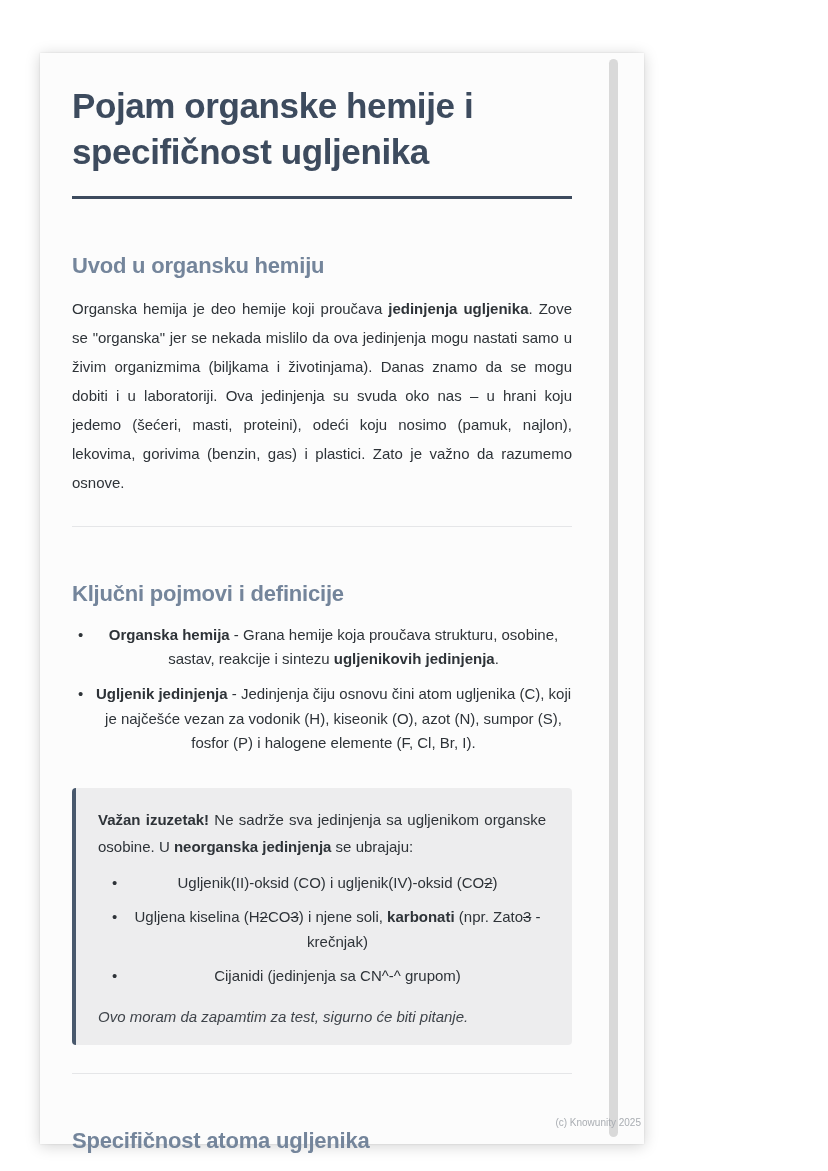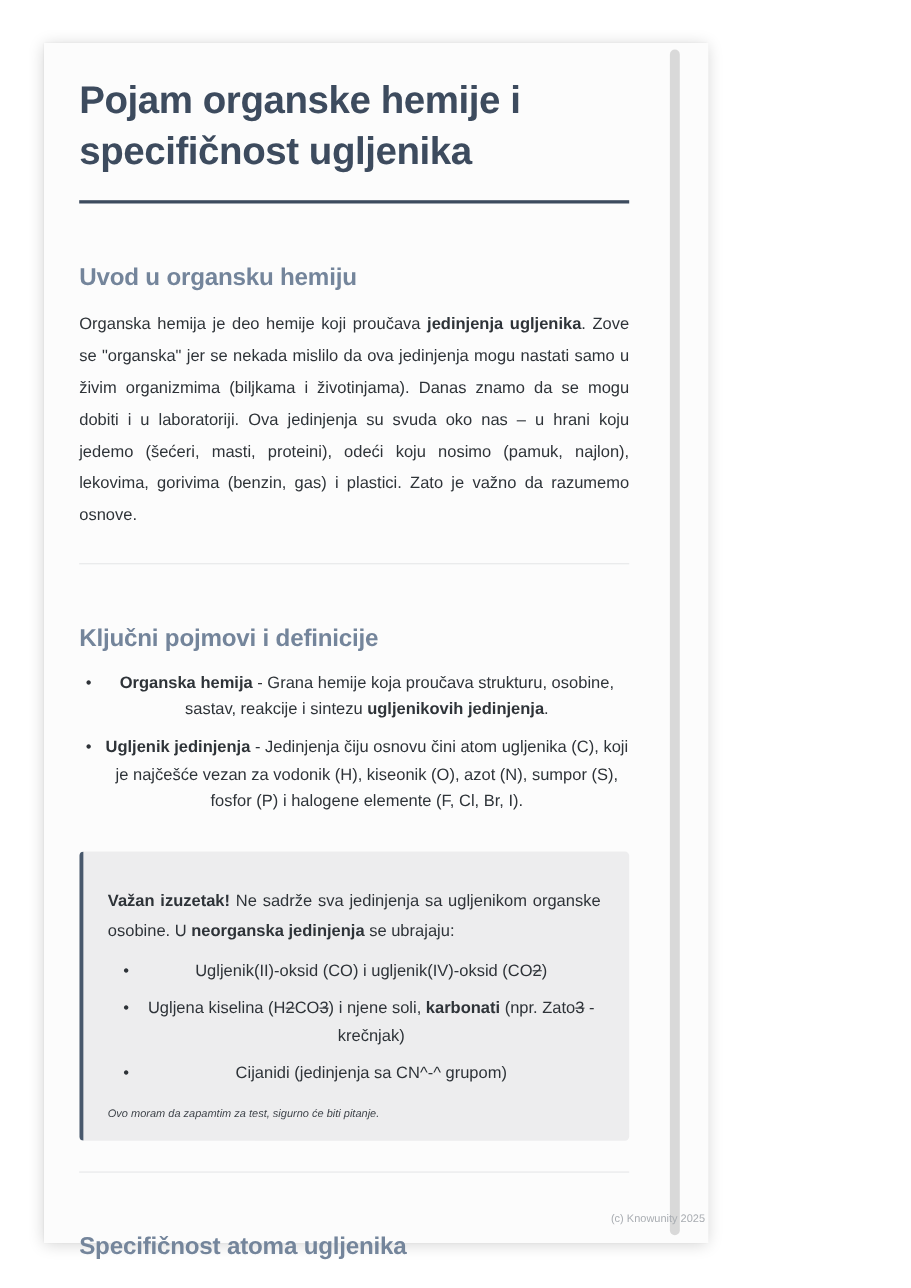--- a/index.html
+++ b/index.html
@@ -4,21 +4,21 @@
 <style>
   * { margin:0; padding:0; box-sizing:border-box; }
   html,body { width:828px; height:1171px; }
   body {
     background:#ffffff;
     font-family:"Liberation Sans", sans-serif;
     -webkit-font-smoothing:antialiased;
   }
   .canvas { position:relative; width:828px; height:1171px; background:#ffffff; overflow:hidden; }
   .card {
-    position:absolute; left:40px; top:39px; width:604px; height:1091px;
+    position:absolute; left:40px; top:53px; width:604px; height:1091px;
     background:#fcfcfc;
     box-shadow:0 2px 14px rgba(0,0,0,.18), 0 0 2px rgba(0,0,0,.10);
     padding:30px 72px 0 32px;
   }
   h1.doc-title {
     font-size:35px; line-height:1.3; color:#3d4b5e; font-weight:700; letter-spacing:-0.4px;
   }
   .title-rule { border:none; height:3px; background:#3d4b5e; margin-top:22px; }
   h2.section-heading { font-size:22px; color:#74859b; font-weight:700; margin-top:54px; letter-spacing:-0.2px; }
   p.body { font-size:15px; line-height:1.93; color:#2e3338; margin-top:16px; }
@@ -29,24 +29,24 @@
   ul.bullets li {
     position:relative; padding-left:23px; font-size:15px; line-height:1.63;
     color:#2e3338; margin-bottom:11px;text-align:center;
   }
   ul.bullets li::before { content:"\2022"; position:absolute; left:6px; color:#2e3338; }
   .divider { height:1px; background:#e5e6e8; margin-top:28px; }
   .callout {
     margin-top:32px; background:#ededee; border-left:4px solid #48586c;
     border-radius:4px; padding:16px 26px 16px 22px;
   }
-  .callout p.intro { font-size:15px; line-height:1.8; color:#2e3338; margin-top:16px; }
+  .callout p.intro { font-size:15px; line-height:1.8; color:#2e3338; margin-top:2px; }
   .callout ul.bullets { margin-top:10px; padding-left:8px; }
   .callout ul.bullets li { margin-bottom:9px; line-height:1.68; }
-  .note { font-size:10px; font-style:italic; color:#3f444a; margin-top:16px; line-height:1.6; }
+  .note { font-size:15px; font-style:italic; color:#3f444a; margin-top:16px; line-height:1.6; }
   .scrollbar {
     position:absolute; top:6px; right:26px; width:9px; height:1078px;
     background:#d9d9d9; border-radius:5px;
   }
   .footer {
     position:absolute; right:3px; bottom:16px; font-size:10px; color:#a9adb2; z-index:2;
   }
 </style>
 </head>
 <body>

